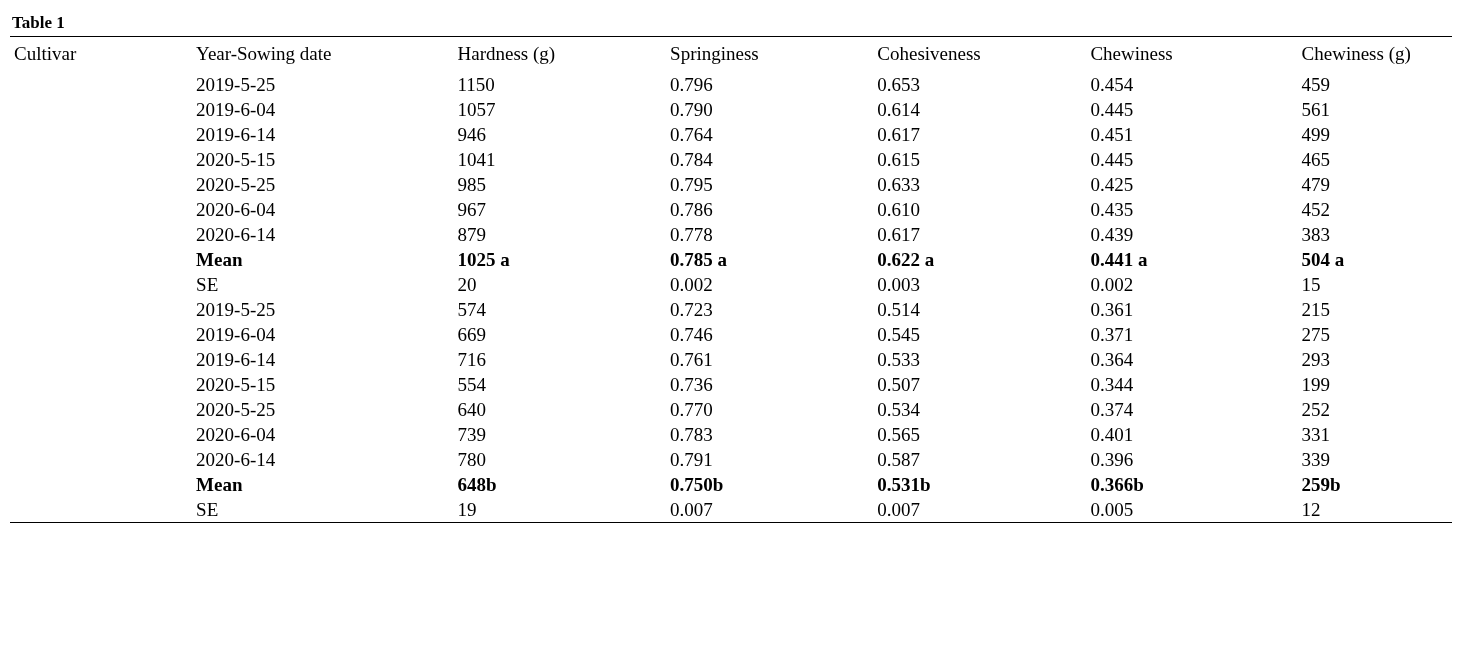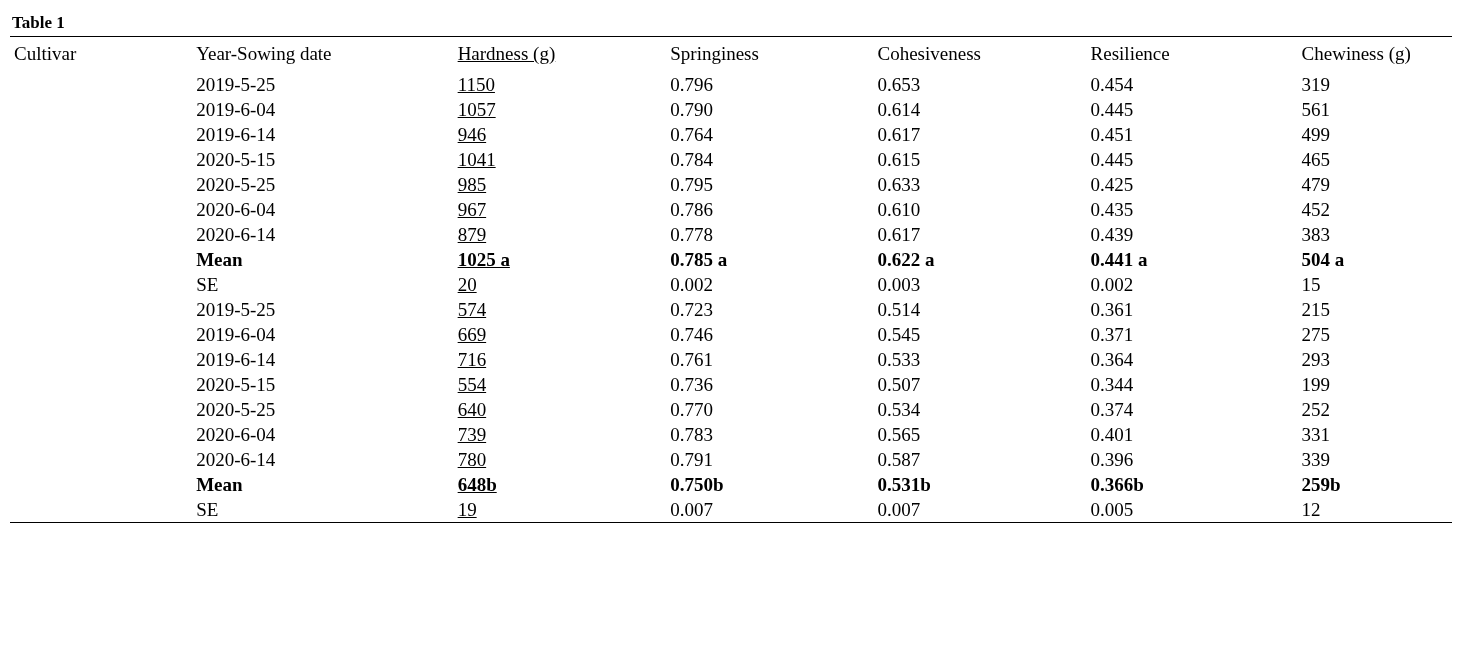--- a/index.html
+++ b/index.html
@@ -66,21 +66,21 @@
     padding-left: 22px;
   }
   th.cultivar {
     width: 185px;
     padding-left: 22px;
   }
   td.date, th.date {
     width: 265px;
     padding-left: 0px;
   }
-  th.hardness, td.hardness { width: 215px; text-decoration: underline; }
+  th.hardness, td.hardness { width: 215px; }
   th.spring, td.spring { width: 210px; }
   th.cohes, td.cohes { width: 215px; }
   th.resil, td.resil { width: 215px; }
   th.chew, td.chew { width: 150px; }
   .bold {
     font-weight: bold;
   }
   .footnote {
     font-family: "Liberation Serif", serif;
     font-size: 17px;
@@ -99,33 +99,33 @@
   <div class="table-label">Table 1</div>
 
   <table class="data">
     <thead>
       <tr class="rule-top rule-head">
         <th class="cultivar rule-top">Cultivar</th>
         <th class="date rule-top">Year-Sowing date</th>
         <th class="hardness rule-top">Hardness (g)</th>
         <th class="spring rule-top">Springiness</th>
         <th class="cohes rule-top">Cohesiveness</th>
-        <th class="resil rule-top">Resilience</th>
+        <th class="resil rule-top">Chewiness</th>
         <th class="chew rule-top">Chewiness (g)</th>
       </tr>
     </thead>
     <tbody id="table-body">
         <tr>
           <td class="cultivar"></td>
           <td class="date">2019-5-25</td>
           <td class="hardness">1150</td>
           <td class="spring">0.796</td>
           <td class="cohes">0.653</td>
           <td class="resil">0.454</td>
-          <td class="chew">319</td>
+          <td class="chew">459</td>
         </tr>
         <tr>
           <td class="cultivar"></td>
           <td class="date">2019-6-04</td>
           <td class="hardness">1057</td>
           <td class="spring">0.790</td>
           <td class="cohes">0.614</td>
           <td class="resil">0.445</td>
           <td class="chew">561</td>
         </tr>

